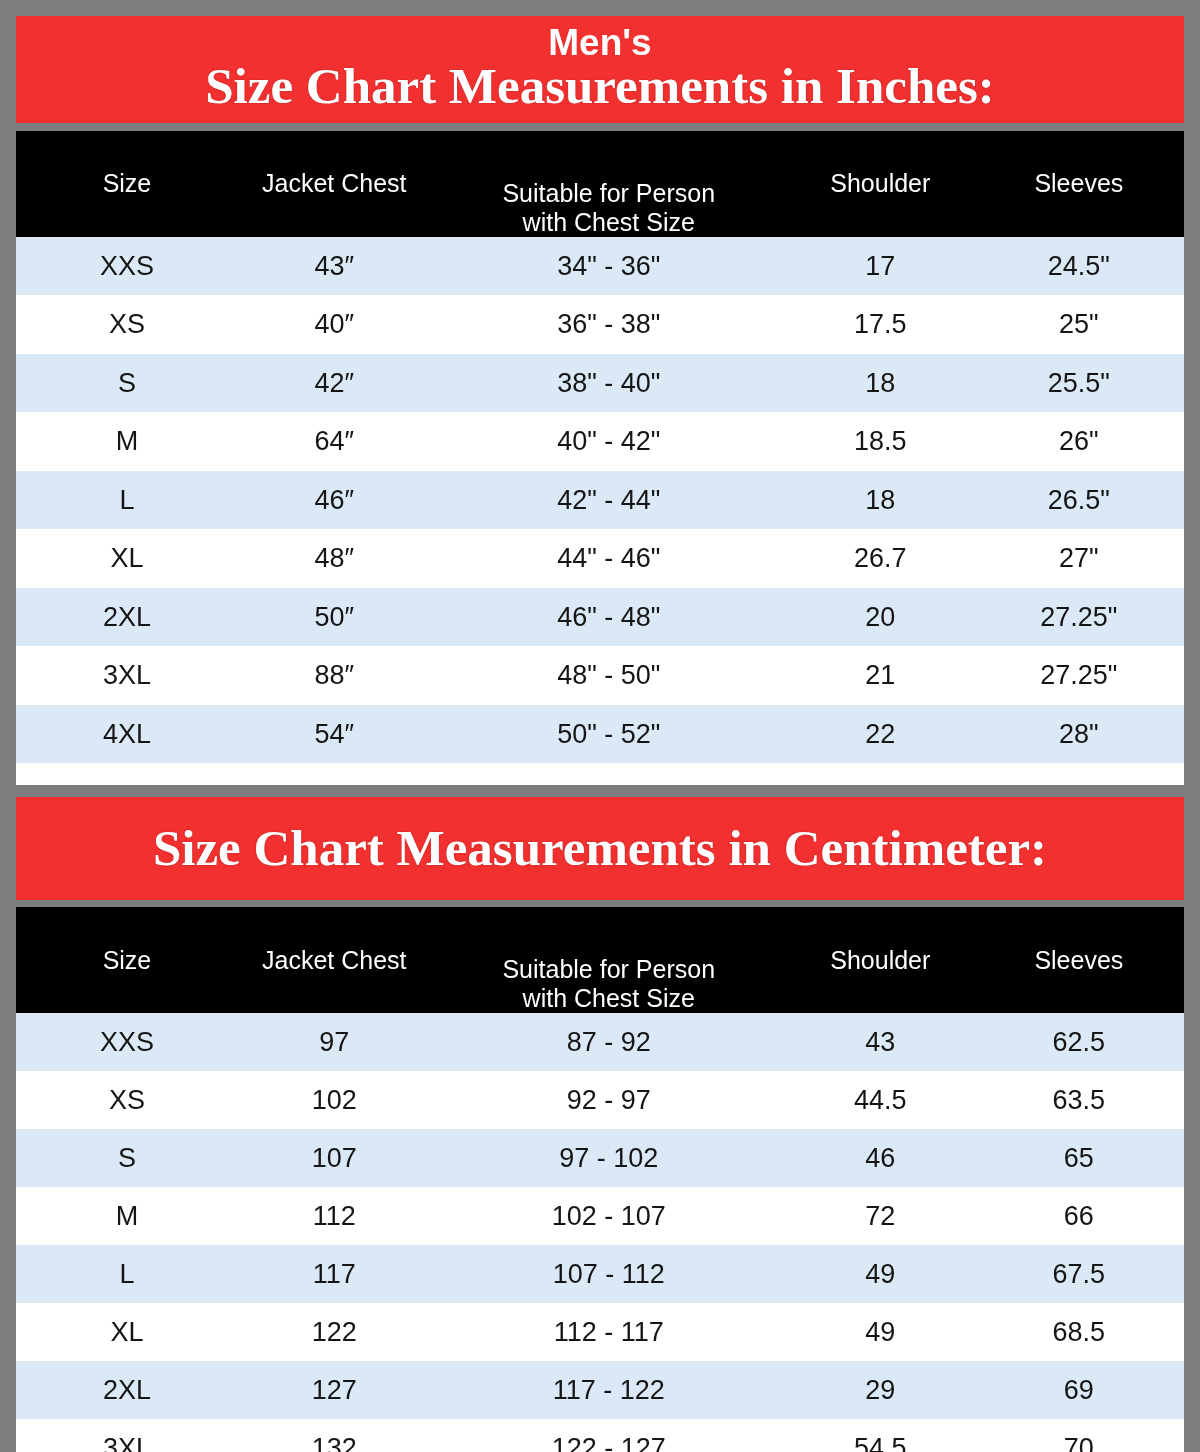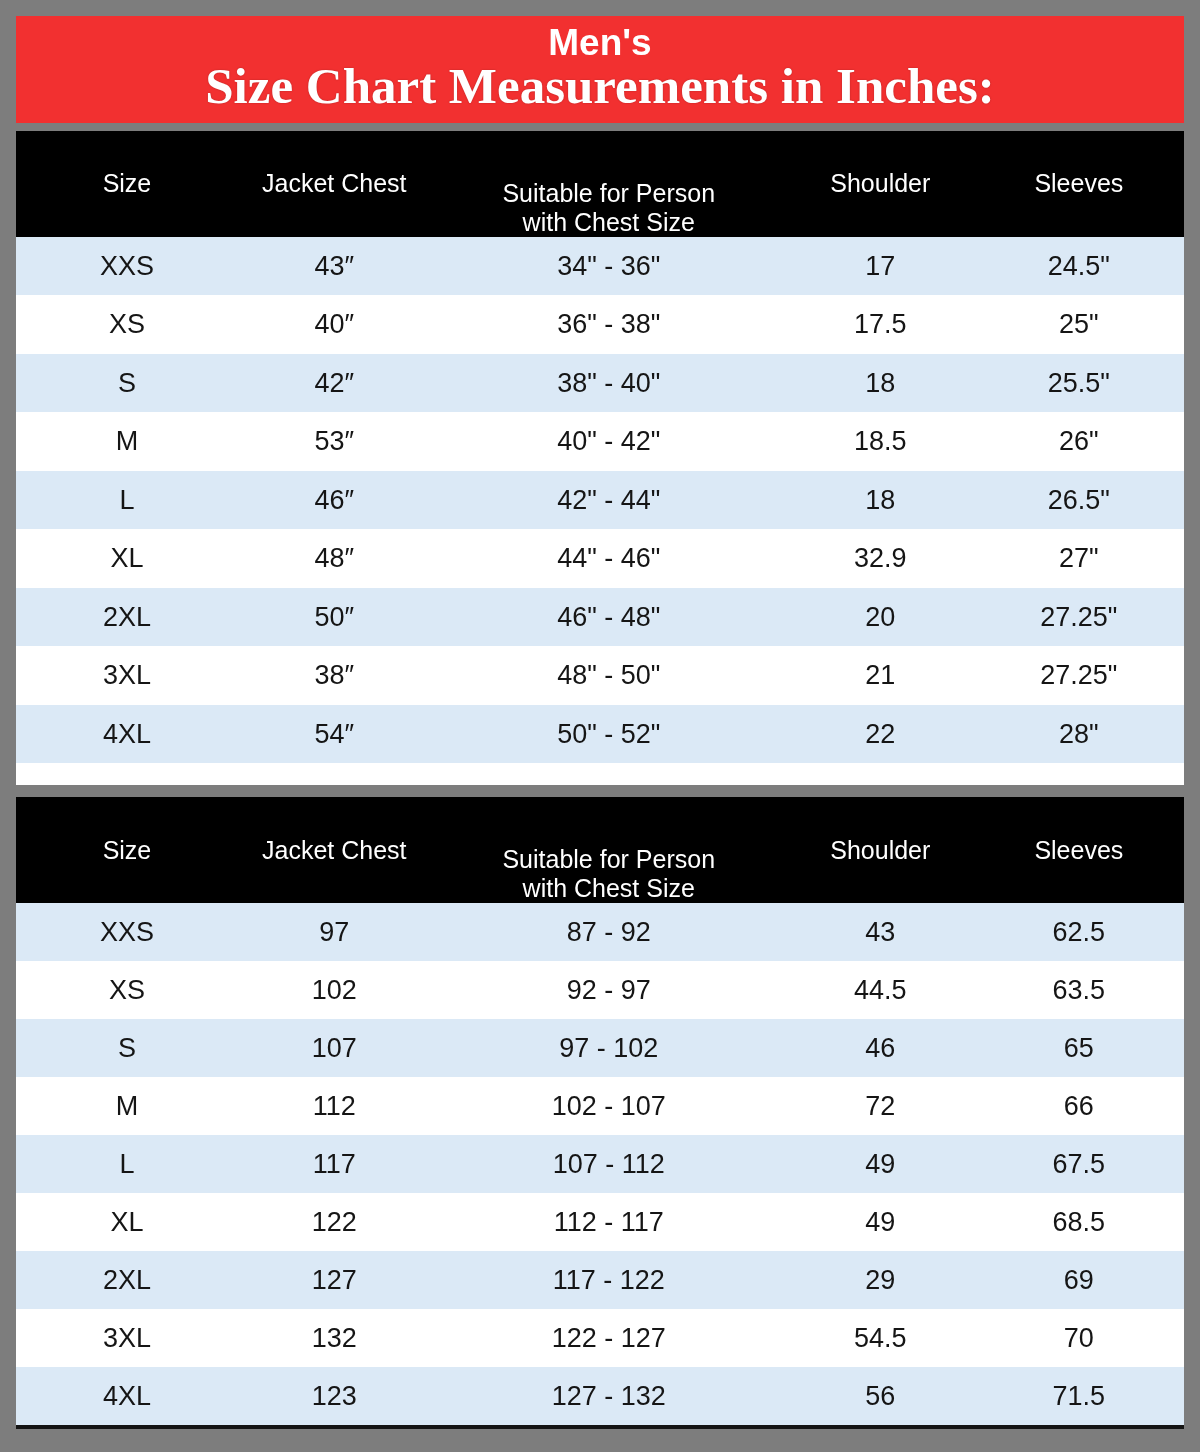--- a/index.html
+++ b/index.html
@@ -115,66 +115,69 @@
           </tr>
           <tr>
             <td>S</td>
             <td>42″</td>
             <td>38" - 40"</td>
             <td>18</td>
             <td>25.5"</td>
           </tr>
           <tr>
             <td>M</td>
-            <td>53″</td>
+            <td>64″</td>
             <td>40" - 42"</td>
             <td>18.5</td>
             <td>26"</td>
           </tr>
           <tr>
             <td>L</td>
             <td>46″</td>
             <td>42" - 44"</td>
             <td>18</td>
             <td>26.5"</td>
           </tr>
           <tr>
             <td>XL</td>
             <td>48″</td>
             <td>44" - 46"</td>
-            <td>32.9</td>
+            <td>26.7</td>
             <td>27"</td>
           </tr>
           <tr>
             <td>2XL</td>
             <td>50″</td>
             <td>46" - 48"</td>
             <td>20</td>
             <td>27.25"</td>
           </tr>
           <tr>
             <td>3XL</td>
-            <td>38″</td>
+            <td>88″</td>
             <td>48" - 50"</td>
             <td>21</td>
             <td>27.25"</td>
           </tr>
           <tr>
             <td>4XL</td>
             <td>54″</td>
             <td>50" - 52"</td>
             <td>22</td>
             <td>28"</td>
           </tr>
         </tbody>
     </table>
     <div class="t1-footer"></div>
   </section>
 
   <section>
+    <div class="banner banner-cm">
+      <div class="banner-title">Size Chart Measurements in Centimeter:</div>
+    </div>
 
     <table class="tbl-cm">
       <colgroup>
         <col class="c-size">
           <col class="c-chest">
           <col class="c-suit">
           <col class="c-shoulder">
           <col class="c-sleeves">
       </colgroup>
       <thead>

